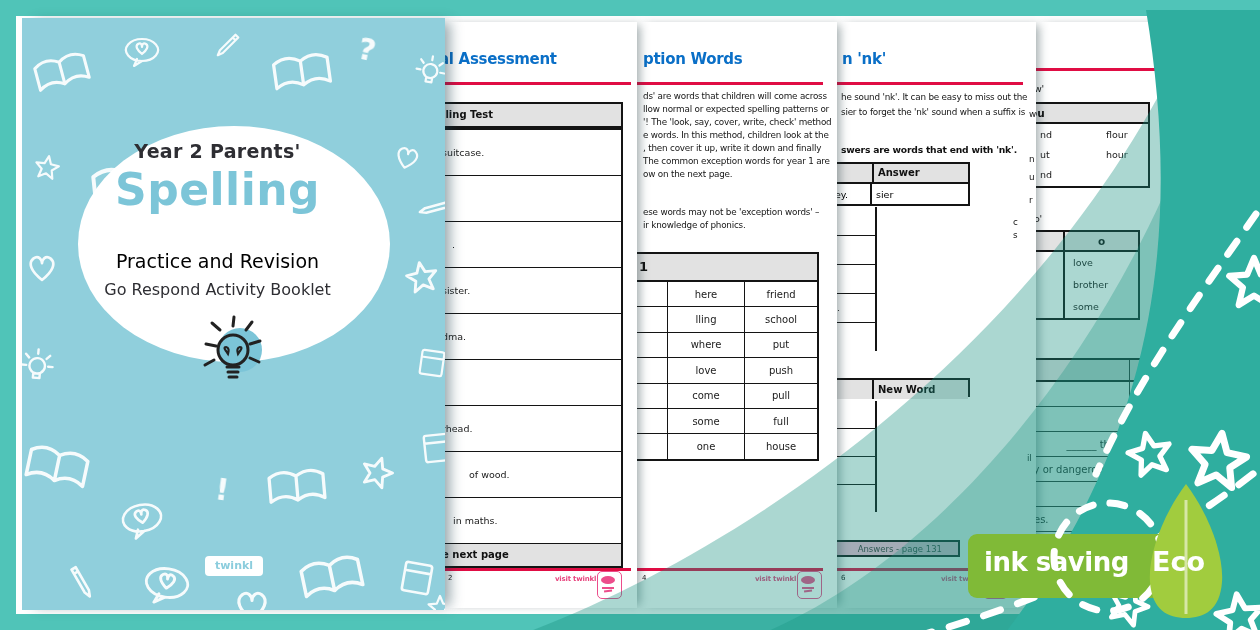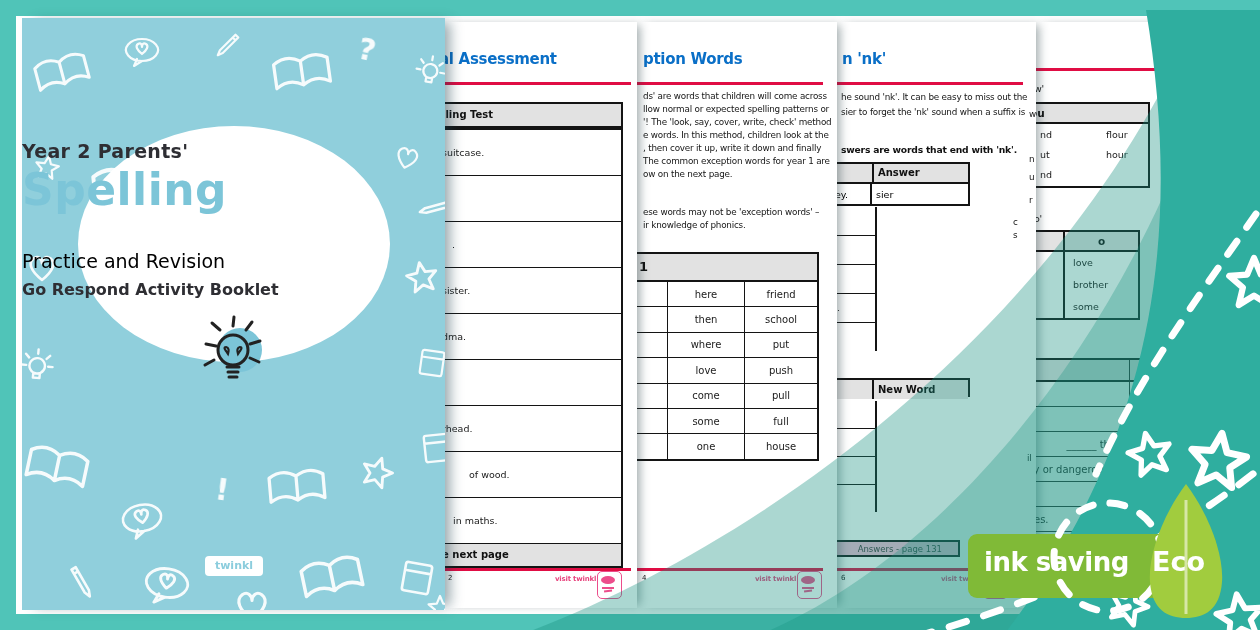--- a/index.html
+++ b/index.html
@@ -4,25 +4,25 @@
 <style>
   html,body{margin:0;padding:0;}
   body{width:1260px;height:630px;position:relative;overflow:hidden;background:#50c4b8;
        font-family:"DejaVu Sans","Liberation Sans",sans-serif;}
   .abs{position:absolute;}
   #mat{position:absolute;left:16px;top:16px;right:16px;bottom:16px;background:#ffffff;}
 
   
   #cover{position:absolute;left:22px;top:18px;width:423px;height:592px;background:#90cfdc;
          overflow:hidden;z-index:5;box-shadow:9px 0 12px -4px rgba(25,60,70,.45);}
-  .cover-center{position:absolute;left:0;width:391px;white-space:nowrap;}
+  .cover-center{position:absolute;left:0;width:391px;text-align:center;white-space:nowrap;}
   #cover-eyebrow{top:122px;font-size:19px;font-weight:600;color:#2e2e33;letter-spacing:.3px;}
   #cover-title{top:146px;font-size:44px;font-weight:800;color:#7cc5d8;letter-spacing:.5px;}
   #cover-subtitle{top:232px;font-size:19px;font-weight:400;color:#000000;}
-  #cover-booklet{top:262px;font-size:16px;font-weight:700;color:#2e2e33;}
+  #cover-booklet{top:262px;font-size:16px;font-weight:400;color:#2e2e33;}
   #cover-bulb{left:176px;top:296px;}
   #cover-twinkl{left:183px;top:538px;width:58px;height:20px;background:#fff;border-radius:4px;
                 text-align:center;font-size:11px;font-weight:700;color:#8ccddd;line-height:20px;}
 
   
   .page{position:absolute;top:22px;height:586px;background:#fff;overflow:hidden;
         box-shadow:6px 0 9px -3px rgba(35,60,65,.42);}
   #page1{left:445px;width:192px;z-index:4;}
   #page2{left:637px;width:200px;z-index:3;}
   #page3{left:837px;width:199px;z-index:2;}
@@ -183,21 +183,21 @@
   <div class="tbl" style="left:-8px;top:230px;width:190px">
     <div class="thead" style="height:26px;line-height:26px;font-size:13px;padding-left:8px">1</div>
     <div>
       <div class="p2row">
           <div class="p2c1"></div>
           <div class="p2c2">here</div>
           <div class="p2c3">friend</div>
         </div>
       <div class="p2row">
           <div class="p2c1"></div>
-          <div class="p2c2">then</div>
+          <div class="p2c2">lling</div>
           <div class="p2c3">school</div>
         </div>
       <div class="p2row">
           <div class="p2c1"></div>
           <div class="p2c2">where</div>
           <div class="p2c3">put</div>
         </div>
       <div class="p2row">
           <div class="p2c1"></div>
           <div class="p2c2">love</div>

